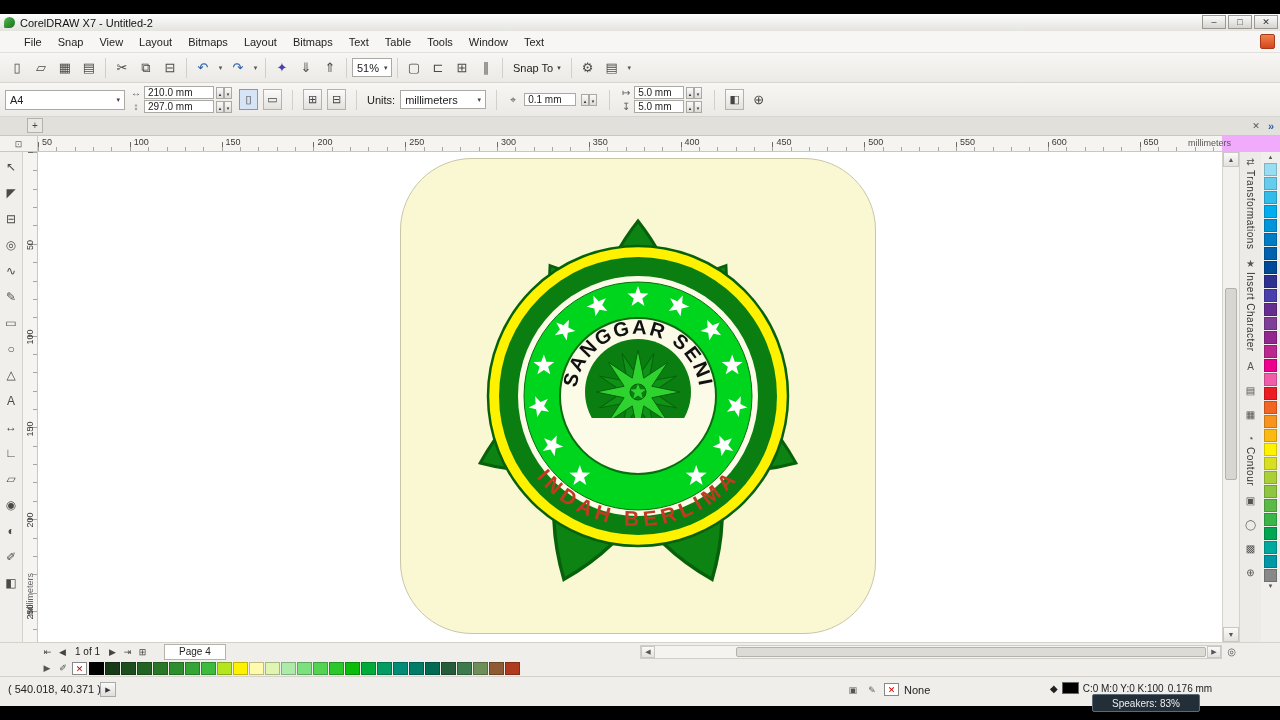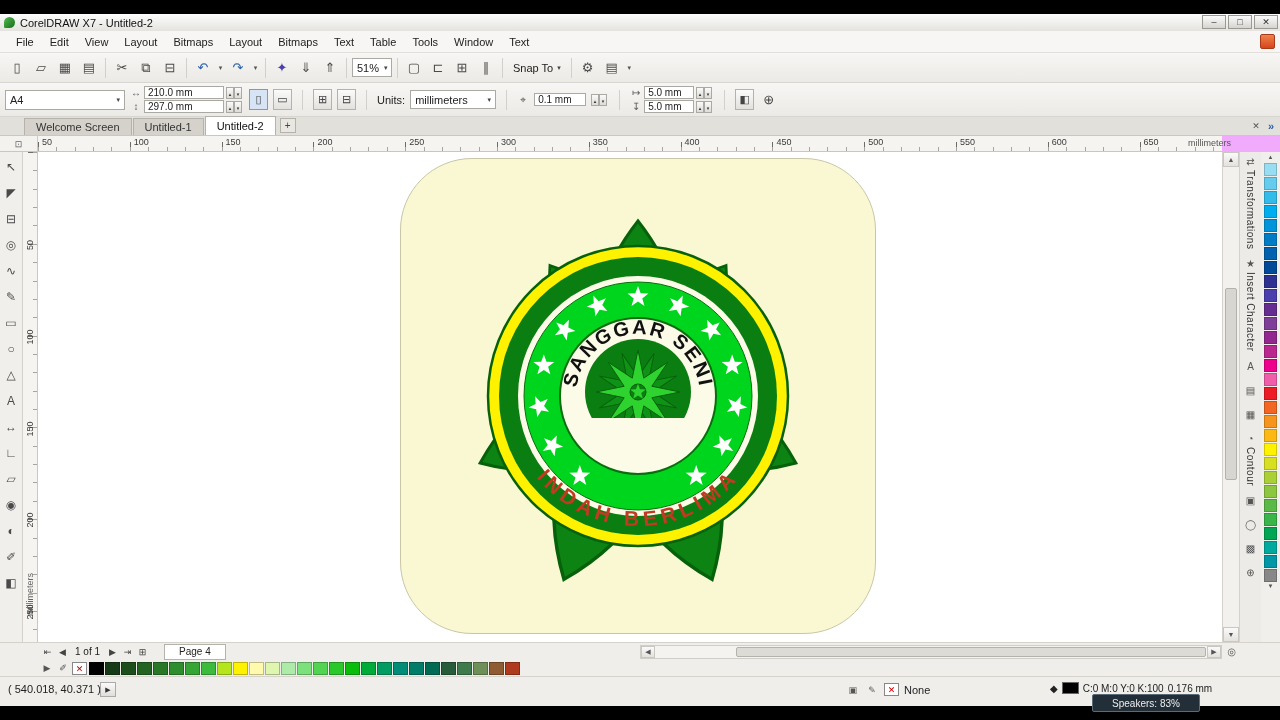--- a/index.html
+++ b/index.html
@@ -12,21 +12,21 @@
             border-bottom:1px solid #C9C7C2;display:flex;align-items:center;padding-left:4px}
   .corel-logo{width:11px;height:11px;background:linear-gradient(135deg,#55B955,#156F15);
               border-radius:50% 50% 50% 12%;margin-right:5px}
   .title-text{font-size:11px;color:#111}
   .winbtns{position:absolute;right:2px;top:1px;display:flex;gap:2px}
   .winbtn{width:24px;height:14px;background:linear-gradient(#FBFBFB,#D6D4D0);border:1px solid #9B9892;
           font-size:9px;line-height:13px;text-align:center;color:#333;box-sizing:border-box}
 
   
   .menubar{position:absolute;top:17px;left:0;right:0;height:22px;background:#F7F6F4;display:flex;
-           align-items:center;padding-left:8px;border-bottom:1px solid #E2E0DB;box-sizing:border-box}
+           align-items:center;padding-left:16px;border-bottom:1px solid #E2E0DB;box-sizing:border-box}
   .menu-item{padding:3px 8px;color:#222;cursor:default}
   .red-badge{margin-left:auto;margin-right:5px;width:13px;height:13px;border-radius:2px;
              background:linear-gradient(#F0824E,#D7451C);border:1px solid #A83A18}
 
   
   .stdbar{position:absolute;top:39px;left:0;right:0;height:30px;background:linear-gradient(#F7F6F4,#ECEAE6);
           border-bottom:1px solid #D8D6D1;display:flex;align-items:center;padding:0 6px;box-sizing:border-box}
   .tgroup{display:flex;align-items:center;gap:2px}
   .ticon{width:22px;height:22px;display:flex;align-items:center;justify-content:center;font-size:13px;
          color:#4A4A4A;border-radius:2px}
@@ -39,21 +39,21 @@
   .snapto{display:flex;align-items:center;gap:4px;padding:2px 5px;color:#222}
   .snapto .arrow{font-size:7px;color:#444}
 
   
   .propbar{position:absolute;top:69px;left:0;right:0;height:34px;background:linear-gradient(#F7F6F4,#ECEAE6);
            border-bottom:1px solid #D8D6D1;display:flex;align-items:center;padding:0 5px;gap:5px;box-sizing:border-box}
   #page-size-combo{width:120px;height:20px}
   #units-combo{width:86px;height:19px}
   .dim-stack{display:flex;flex-direction:column;gap:1px}
   .dim-row{display:flex;align-items:center;gap:2px}
-  .dim-input{width:80px;height:13px;background:#fff;border:1px solid #ABA9A4;font-size:10px;padding:0 3px;
+  .dim-input{width:70px;height:13px;background:#fff;border:1px solid #ABA9A4;font-size:10px;padding:0 3px;
              display:flex;align-items:center;box-sizing:border-box}
   .spin{display:flex;width:18px}
   .spin span{width:8px;height:12px;font-size:5px;line-height:12px;text-align:center;
              background:linear-gradient(#FAFAFA,#DEDCD8);border:1px solid #ABA9A4;color:#333;box-sizing:border-box}
   .pbtn{width:19px;height:21px;border:1px solid #B5B2AC;background:linear-gradient(#FBFBFA,#E3E1DD);
         display:flex;align-items:center;justify-content:center;font-size:11px;color:#444;box-sizing:border-box}
   .pbtn.active{background:#D6E4F5;border-color:#7A9CC4}
   .plabel{color:#222}
   .mini-ic{font-size:10px;color:#555;width:12px;text-align:center}
 
@@ -161,21 +161,21 @@
     <div class="winbtns">
       <div class="winbtn">–</div>
       <div class="winbtn">□</div>
       <div class="winbtn">✕</div>
     </div>
   </div>
 
   <div class="menubar">
     <div id="menu-items" style="display:flex">
         <div class="menu-item">File</div>
-        <div class="menu-item">Edit</div>
+        <div class="menu-item">Snap</div>
         <div class="menu-item">View</div>
         <div class="menu-item">Layout</div>
         <div class="menu-item">Bitmaps</div>
         <div class="menu-item">Layout</div>
         <div class="menu-item">Bitmaps</div>
         <div class="menu-item">Text</div>
         <div class="menu-item">Table</div>
         <div class="menu-item">Tools</div>
         <div class="menu-item">Window</div>
         <div class="menu-item">Text</div>
@@ -293,25 +293,20 @@
             <span>▾</span>
           </div>
       </div>
     </div>
     <div class="vsep"></div>
     <div class="pbtn">◧</div>
     <div class="pbtn" style="border:none;background:none;font-size:13px">⊕</div>
   </div>
 
   <div class="tabbar">
-    <div id="doc-tabs" style="display:flex;align-items:flex-end">
-        <div class="dtab-file">Welcome Screen</div>
-        <div class="dtab-file">Untitled-1</div>
-        <div class="dtab-file active">Untitled-2</div>
-      </div>
     <div class="plus-tab">+</div>
     <div class="tab-right">
       <span class="tr-close">✕</span>
       <span class="tr-expand">»</span>
     </div>
   </div>
 
   <div class="rulerrow">
     <div class="ruler-corner">⊡</div>
     <div id="hruler">

